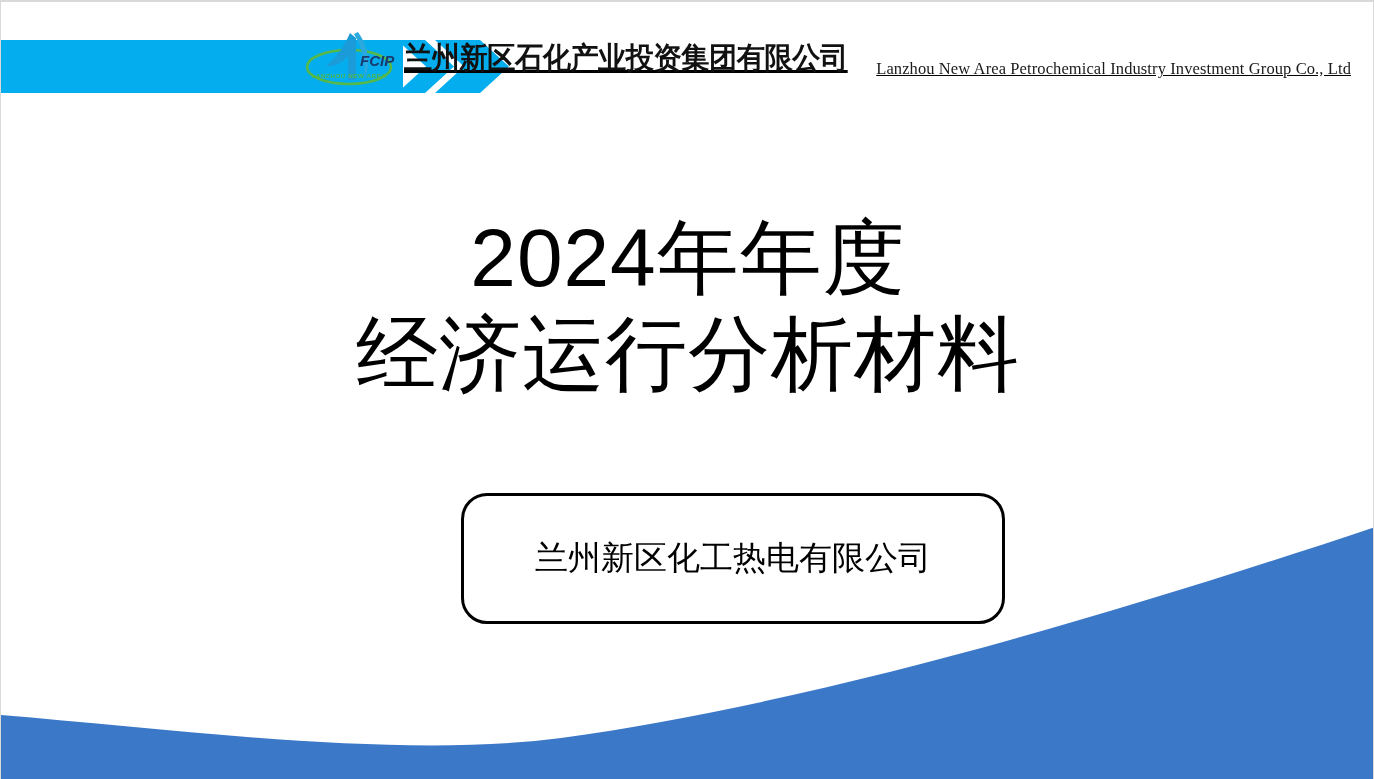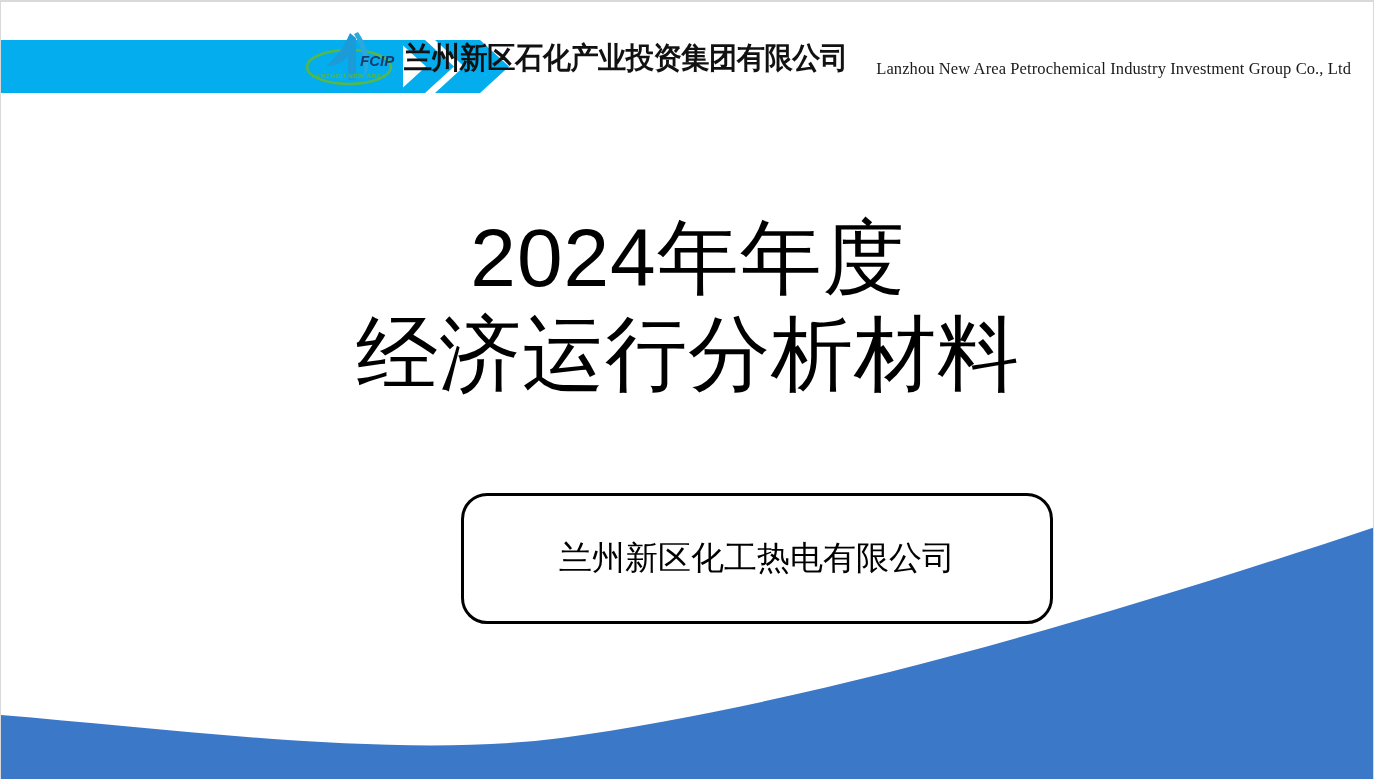--- a/index.html
+++ b/index.html
@@ -43,20 +43,21 @@
   }
 
   
   #logo-block {
     position: absolute;
     right: 22px;
     top: 26px;
     display: flex;
     align-items: center;
     gap: 8px;
+    text-decoration: underline;
   }
   #logo-mark {
     width: 92px;
     height: 64px;
     flex: 0 0 auto;
   }
   #logo-text-col {
     display: flex;
     flex-direction: row;
     align-items: flex-start;
@@ -97,21 +98,21 @@
     line-height: 1.17;
     letter-spacing: 1px;
     white-space: nowrap;
   }
 
   
   #subtitle-box {
     position: absolute;
     left: 460px;
     top: 491px;
-    width: 592px;
+    width: 544px;
     height: 131px;
     box-sizing: border-box;
     border: 3px solid #000000;
     border-radius: 26px;
     background: transparent;
     display: flex;
     flex-direction: column;
     align-items: center;
     justify-content: center;
     gap: 10px;

